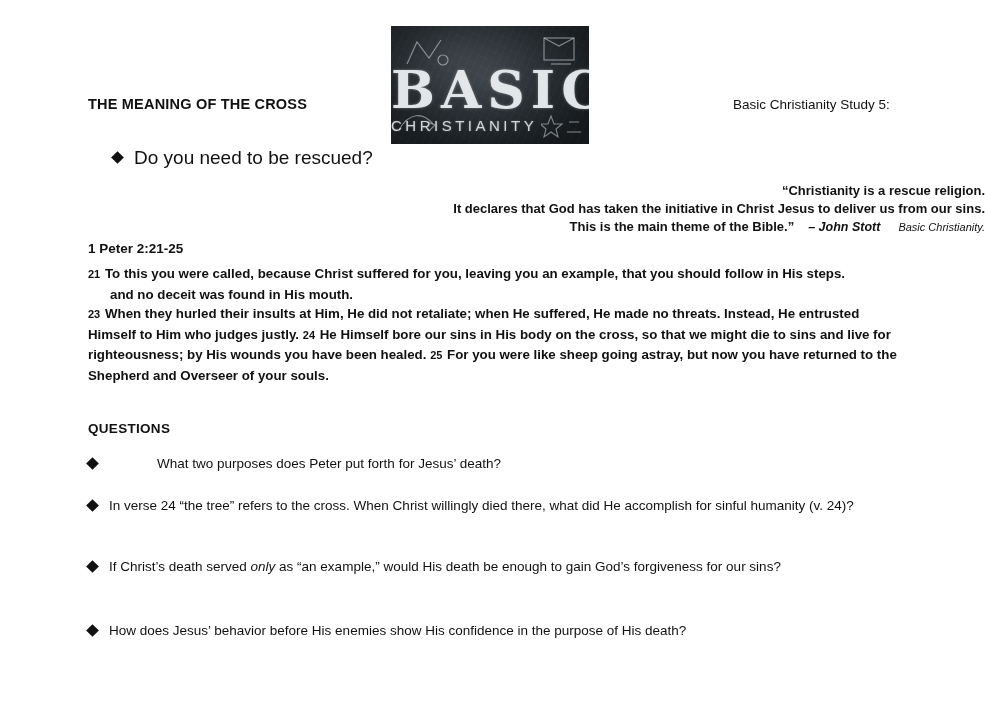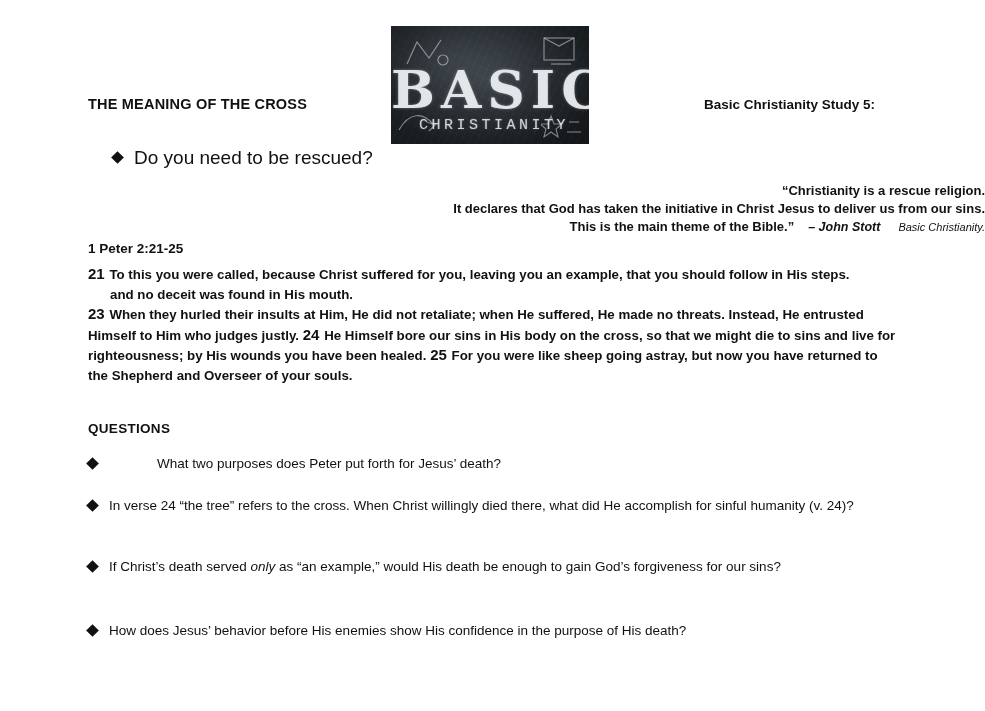--- a/index.html
+++ b/index.html
@@ -37,24 +37,24 @@
     left: 88px;
     top: 70px;
     font-size: 14.5px;
     font-weight: bold;
     letter-spacing: 0.2px;
     white-space: nowrap;
   }
 
   .study-label {
     position: absolute;
-    left: 704px;
+    left: 733px;
     top: 71px;
     font-size: 13.5px;
-    font-weight: bold;
+    font-weight: normal;
     white-space: nowrap;
   }
 
   
   .logo {
     position: absolute;
     left: 391px;
     top: 0px;
     width: 198px;
     height: 118px;
@@ -88,28 +88,27 @@
     letter-spacing: 6px;
     color: rgba(236, 240, 243, 0.92);
     text-shadow: 0 0 3px rgba(255,255,255,0.35);
     line-height: 1;
   }
   .logo .logo-sub {
     position: absolute;
     left: 0;
     right: 0;
     top: 92px;
-    text-align: center;
-    font-family: Liberation Mono, monospace;
+    text-align: left;
+    font-family: Liberation Sans, sans-serif;
     font-size: 15px;
     letter-spacing: 3.5px;
     color: rgba(226, 232, 236, 0.88);
     text-shadow: 0 0 2px rgba(255,255,255,0.3);
     line-height: 1;
-    padding-left: 8px;
   }
   .logo .sketch {
     position: absolute;
     stroke: rgba(230, 236, 240, 0.5);
     fill: none;
   }
   .logo .sk1 { left: 12px; top: 10px; }
   .logo .sk2 { left: 148px; top: 6px; }
   .logo .sk3 { left: 6px; top: 82px; }
   .logo .sk4 { left: 150px; top: 86px; }
@@ -179,21 +178,21 @@
     position: absolute;
     left: 88px;
     top: 264px;
     width: 810px;
     font-size: 13.3px;
     font-weight: bold;
     line-height: 19.5px;
     text-align: left;
   }
   .scripture .vnum {
-    font-size: 15px;
+    font-size: 11px;
     font-weight: bold;
     vertical-align: baseline;
     margin-right: 1px;
   }
   .scripture .indent {
     display: block;
     padding-left: 22px;
   }
   .scripture p {
     margin: 0;

